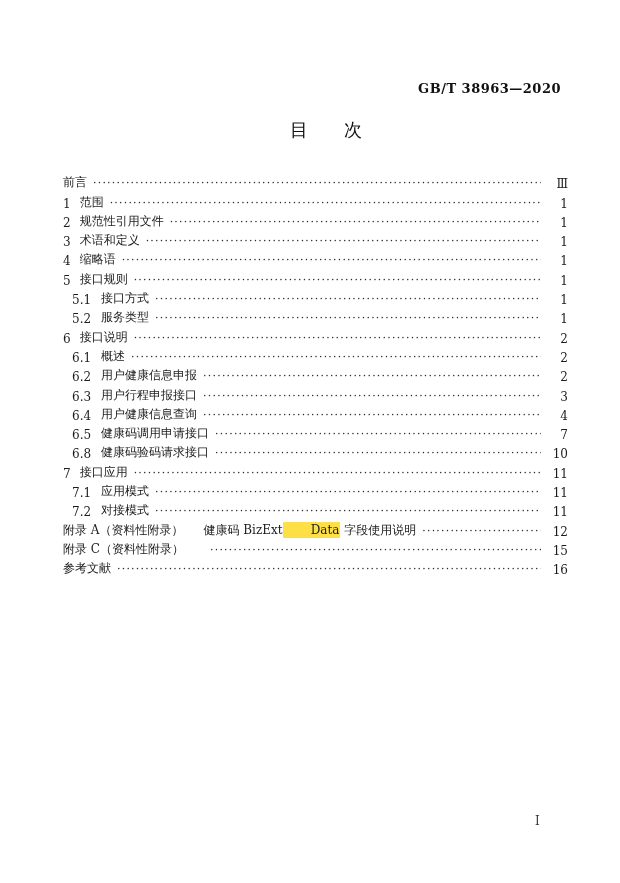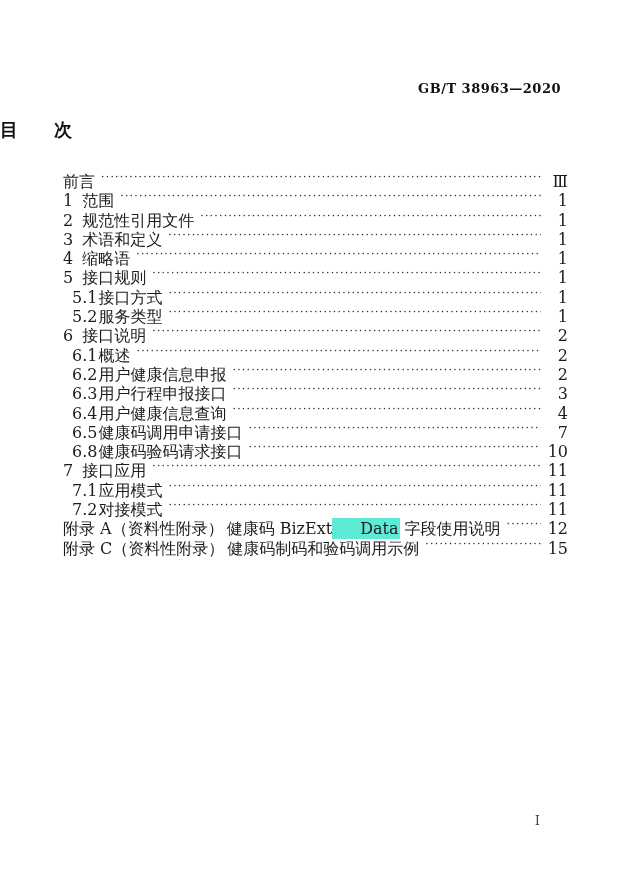--- a/index.html
+++ b/index.html
@@ -20,43 +20,44 @@
     font-weight: bold;
     letter-spacing: 0.5px;
     color: #111;
     white-space: pre;
     margin-top: 18px;
   }
 
   .toc-title {
     position: absolute;
     top: 118px; left: 0; right: 0;
-    text-align: left;
+    text-align: center;
     font-size: 18px;
-    font-weight: bold;
+    font-weight: normal;
     color: #111;
     white-space: pre;
+    padding-left: 32px;
   }
 
   .toc-list {
     position: absolute;
     left: 63px; right: 52px; top: 172px;
   }
   .toc-row {
     display: flex;
-    align-items: flex-start;
+    align-items: flex-end;
     height: 19.3px;
-    font-size: 16px;
+    font-size: 12px;
     white-space: nowrap;
   }
   .toc-row .num { margin-right: 9px; white-space: pre; }
   .toc-row .num:empty { display: none; }
   .toc-row.indent { padding-left: 9px; }
-  .toc-row.indent .num { margin-right: 1px; }
-  .toc-row.appendix .num { margin-right: 3px; }
+  .toc-row.indent .num { margin-right: 10px; }
+  .toc-row.appendix .num { margin-right: 20px; }
   .toc-row .text { white-space: pre; }
   .toc-row .hl { padding: 1px 1px; }
   .toc-row .hl:empty { display: none; padding: 0; }
   .dots {
     flex: 1;
     overflow: hidden;
     white-space: nowrap;
     margin: 0 5px 0 6px;
     color: #2b2b2b;
     font-size: 11px;
@@ -188,27 +189,32 @@
     <span class="pg">11</span>
   </div>
       <div class="toc-row indent">
     <span class="num">7.2</span>
     <span class="text"><span class="t1">对接模式</span><span class="t2"></span></span>
     <span class="dots"></span>
     <span class="pg">11</span>
   </div>
       <div class="toc-row appendix">
     <span class="num">附录 A（资料性附录）</span>
-    <span class="text"><span class="t1">健康码 BizExt</span><span class="hl" style="background: #5eead4; padding-left: 28px;">Data</span><span class="t2"> 字段使用说明</span></span>
+    <span class="text"><span class="t1">健康码 BizExt</span><span class="hl" style="background: #fde047; padding-left: 28px;">Data</span><span class="t2"> 字段使用说明</span></span>
     <span class="dots"></span>
     <span class="pg">12</span>
   </div>
       <div class="toc-row appendix">
     <span class="num">附录 C（资料性附录）</span>
-    <span class="text"><span class="t1">健康码制码和验码调用示例</span><span class="t2"></span></span>
     <span class="dots"></span>
     <span class="pg">15</span>
   </div>
+      <div class="toc-row">
+
+    <span class="text"><span class="t1">参考文献</span><span class="t2"></span></span>
+    <span class="dots"></span>
+    <span class="pg">16</span>
+  </div>
     </div>
 
   <div class="footer-page-num">Ⅰ</div>
 
 </div>
 
 </body></html>

